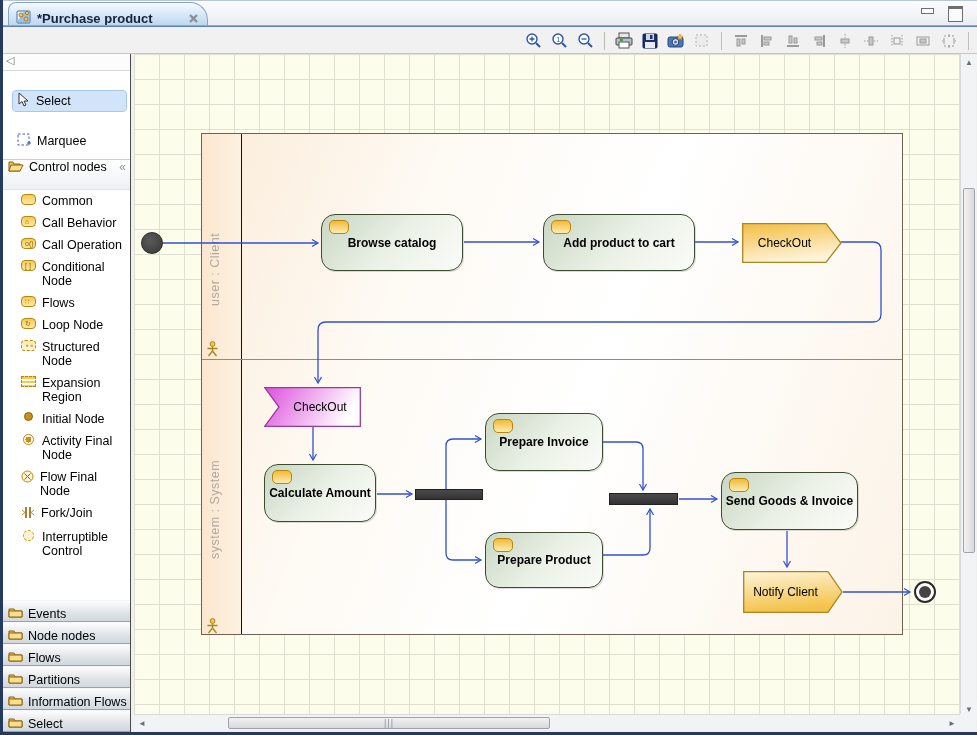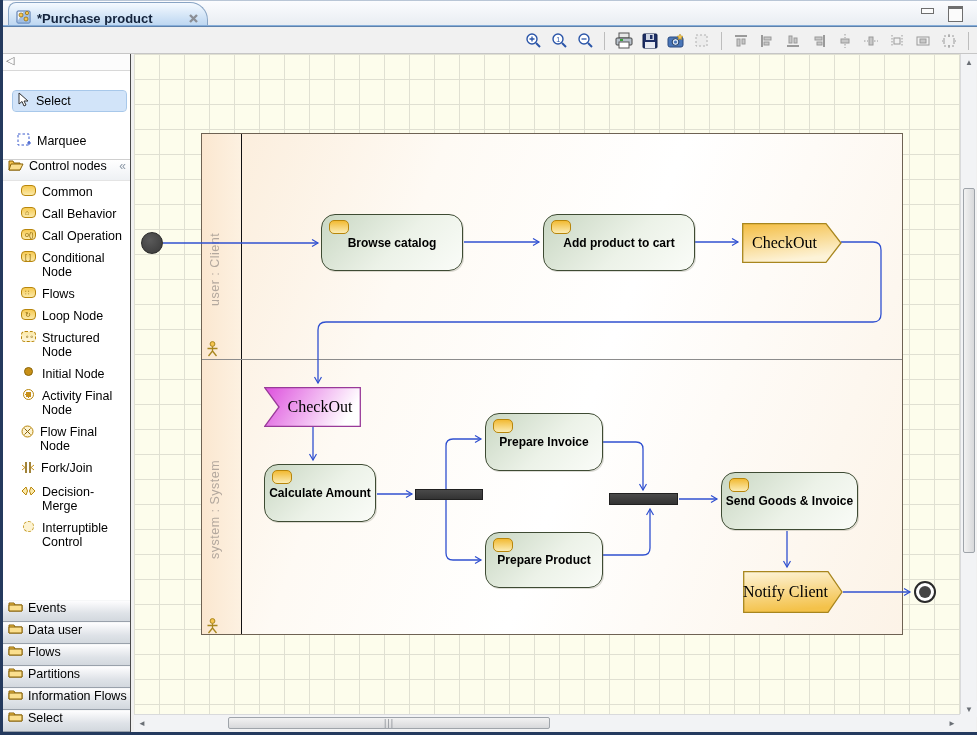--- a/index.html
+++ b/index.html
@@ -29,29 +29,29 @@
   .tb-sep { width:1px; height:18px; background:#bdbdbd; margin:0 3px; }
 
   
   .palette { position:absolute; left:0; top:54px; width:128px; bottom:0; background:#fff;
              border-right:1px solid #4a4a4a; font-size:12.5px; color:#000; }
   .pal-top { height:17px; border-bottom:1px solid #d8d8d8; background:#fcfcfc; position:relative; }
   .pal-collapse { position:absolute; left:3px; top:0; width:14px; height:16px; color:#707070; font-size:11px; cursor:pointer; }
   .pal-collapse::after { content:"◁"; }
   .pal-tool { display:flex; align-items:center; gap:6px; height:20px; margin:20px 4px 2px 10px; padding-left:4px; border-radius:3px; cursor:pointer; }
   .pal-tool.selected { background:#d2e4f9; outline:1px solid #a8c8ea; }
-  .drawer-open { display:flex; align-items:center; gap:5px; height:22px; margin-top:8px; padding:0 4px 8px 5px;
+  .drawer-open { display:flex; gap:5px; height:31px; margin-top:8px; padding:0 4px 8px 5px;
                  border-top:1px solid #cfcfcf; border-bottom:1px solid #e4e4e4; background:linear-gradient(#ffffff,#eef1f4); cursor:pointer; }
   .drawer-pin { margin-left:auto; color:#8b97a5; font-size:12px; }
   .drawer-pin::after { content:"«"; }
   .pal-item { display:flex; align-items:flex-start; gap:6px; padding:4px 2px 4px 18px; cursor:pointer; }
   .pal-item .lbl { max-width:88px; line-height:14px; }
   .pal-item .picon { flex:0 0 auto; margin-top:0px; }
   .drawers { position:absolute; left:0; right:0; bottom:0; }
-  .drawer-closed { display:flex; align-items:flex-start; gap:5px; height:22px; padding-left:5px;
+  .drawer-closed { display:flex; align-items:flex-end; gap:5px; height:22px; padding-left:5px;
                    background:linear-gradient(#fdfdfe,#dfe3e8 60%,#d3d8de);
                    border-top:1px solid #f6f7f8; border-bottom:1px solid #99a1ab; cursor:pointer; }
 
   
   .ic-rrect { width:15px; height:11px; border:1px solid #b8860b; border-radius:4px; background:linear-gradient(#f6ca52,#fbe9a8); position:relative; }
   .ic-rrect.dashed { border-style:dashed; background:linear-gradient(#fbe9a8,#fdf6dd); }
   .ic-rrect .m { position:absolute; font-size:7px; color:#8a6508; left:3px; top:0px; line-height:10px; }
   .ic-erect { width:15px; height:11px; border:1px dashed #b8860b; background:repeating-linear-gradient(#f6ca52 0 2px,#fff 2px 4px); }
   .ic-circle { width:9px; height:9px; border-radius:50%; background:#c89018; border:1px solid #8a6508; margin:2px 3px; }
   .ic-ring { width:11px; height:11px; border-radius:50%; border:1px solid #b8860b; background:radial-gradient(circle at 50% 50%, #c89018 0 3px, #fff 3px); margin:1px 2px; }
@@ -71,21 +71,21 @@
   .actor { position:absolute; left:4px; width:14px; height:16px; }
 
   svg.edges { position:absolute; left:0; top:0; z-index:3; }
   .node { position:absolute; z-index:4; border:1.4px solid #3e4b33; border-radius:14px;
           background:linear-gradient(135deg,#c9d7c3,#ecf2e8 55%,#fafcf8);
           display:flex; align-items:center; justify-content:center;
           font-size:12px; font-weight:bold; color:#000; box-shadow:1px 1px 0 rgba(120,120,100,.25); cursor:pointer; }
   .badge { position:absolute; left:7px; top:5px; width:20px; height:14px; border:1px solid #b8860b; border-radius:5px;
            background:linear-gradient(#f2ba33,#fbecb4); }
   .signal { position:absolute; z-index:4; cursor:pointer; }
-  .signal .stext { position:absolute; inset:0; display:flex; align-items:center; justify-content:center; font-size:16px; color:#000;font-family:Liberation Serif, serif; }
+  .signal .stext { position:absolute; inset:0; display:flex; align-items:center; justify-content:center; font-size:12px; color:#000; }
   .barnode { position:absolute; z-index:5; background:linear-gradient(#4a4a4a,#333); border:1px solid #202020; cursor:pointer; }
   .initialnode { position:absolute; z-index:4; width:22px; height:22px; border-radius:50%;
                  background:radial-gradient(circle at 40% 35%, #5a5a5a, #383838); border:1px solid #2a2a2a; cursor:pointer; }
   .finalnode { position:absolute; z-index:4; width:22px; height:22px; border-radius:50%; border:2px solid #2a2a2a; background:#fff; cursor:pointer; }
   .finalnode::after { content:""; position:absolute; left:3px; top:3px; width:12px; height:12px; border-radius:50%; background:#444; }
 
   
   .vscroll { position:absolute; right:1px; top:54px; width:16px; height:663px; background:#f2f3f5; border-left:1px solid #d9dadc; }
   .hscroll { position:absolute; left:131px; right:1px; bottom:2px; height:16px; background:#f2f3f5; border-top:1px solid #d9dadc; }
   .sb-btn { position:absolute; width:16px; height:16px; color:#6a6f75; font-size:8px; display:flex; align-items:center; justify-content:center; background:#f2f3f5; cursor:pointer; }
@@ -301,68 +301,65 @@
           </span>
           <span class="lbl">Loop Node</span>
         </div>
       <div class="pal-item">
           <span class="picon ic-rrect dashed">
             <span class="m">∘∘</span>
           </span>
           <span class="lbl">Structured Node</span>
         </div>
       <div class="pal-item">
+          <span class="picon ic-erect"></span>
+          <span class="lbl">Expansion Region</span>
+        </div>
+      <div class="pal-item">
           <span class="picon ic-circle"></span>
           <span class="lbl">Initial Node</span>
         </div>
       <div class="pal-item">
           <span class="picon ic-ring"></span>
           <span class="lbl">Activity Final Node</span>
         </div>
       <div class="pal-item">
           <span class="picon"><svg width="13" height="13" viewBox="0 0 13 13">
               <circle cx="6.5" cy="6.5" r="5.5" fill="#fdf3d2" stroke="#b8860b"></circle>
               <path d="M3.5 3.5 L9.5 9.5 M9.5 3.5 L3.5 9.5" stroke="#8a6508"></path>
             </svg></span>
           <span class="lbl">Flow Final Node</span>
         </div>
       <div class="pal-item">
           <span class="picon"><svg width="14" height="13" viewBox="0 0 14 13">
               <path d="M5 1 V12 M9 1 V12" stroke="#8a6508" stroke-width="1.6"></path>
               <path d="M1 4 L4 6.5 L1 9 M13 4 L10 6.5 L13 9" fill="none" stroke="#c89018"></path>
             </svg></span>
           <span class="lbl">Fork/Join</span>
-        </div>
-      <div class="pal-item">
-          <span class="picon"><svg width="15" height="12" viewBox="0 0 15 12">
-              <path d="M1 6 L5 2 L6.5 6 L5 10 Z" fill="#fbe9a8" stroke="#b8860b"></path>
-              <path d="M14 6 L10 2 L8.5 6 L10 10 Z" fill="#fbe9a8" stroke="#b8860b"></path>
-            </svg></span>
-          <span class="lbl">Decision-Merge</span>
         </div>
       <div class="pal-item">
           <span class="picon ic-dashcircle"></span>
           <span class="lbl">Interruptible Control</span>
         </div>
     </div>
 
     <div class="drawers">
       <div class="drawer-closed">
           <span><svg width="15" height="11" viewBox="0 0 15 11">
               <path d="M1 2 h5 l1 2 h7 v6 h-13 z" fill="#f6c44f" stroke="#8a6508"></path>
               <path d="M1 4 h13 v6 h-13 z" fill="#fbdf8e" stroke="#8a6508"></path>
             </svg></span>
           <span>Events</span>
         </div>
       <div class="drawer-closed">
           <span><svg width="15" height="11" viewBox="0 0 15 11">
               <path d="M1 2 h5 l1 2 h7 v6 h-13 z" fill="#f6c44f" stroke="#8a6508"></path>
               <path d="M1 4 h13 v6 h-13 z" fill="#fbdf8e" stroke="#8a6508"></path>
             </svg></span>
-          <span>Data user</span>
+          <span>Node nodes</span>
         </div>
       <div class="drawer-closed">
           <span><svg width="15" height="11" viewBox="0 0 15 11">
               <path d="M1 2 h5 l1 2 h7 v6 h-13 z" fill="#f6c44f" stroke="#8a6508"></path>
               <path d="M1 4 h13 v6 h-13 z" fill="#fbdf8e" stroke="#8a6508"></path>
             </svg></span>
           <span>Flows</span>
         </div>
       <div class="drawer-closed">
           <span><svg width="15" height="11" viewBox="0 0 15 11">

